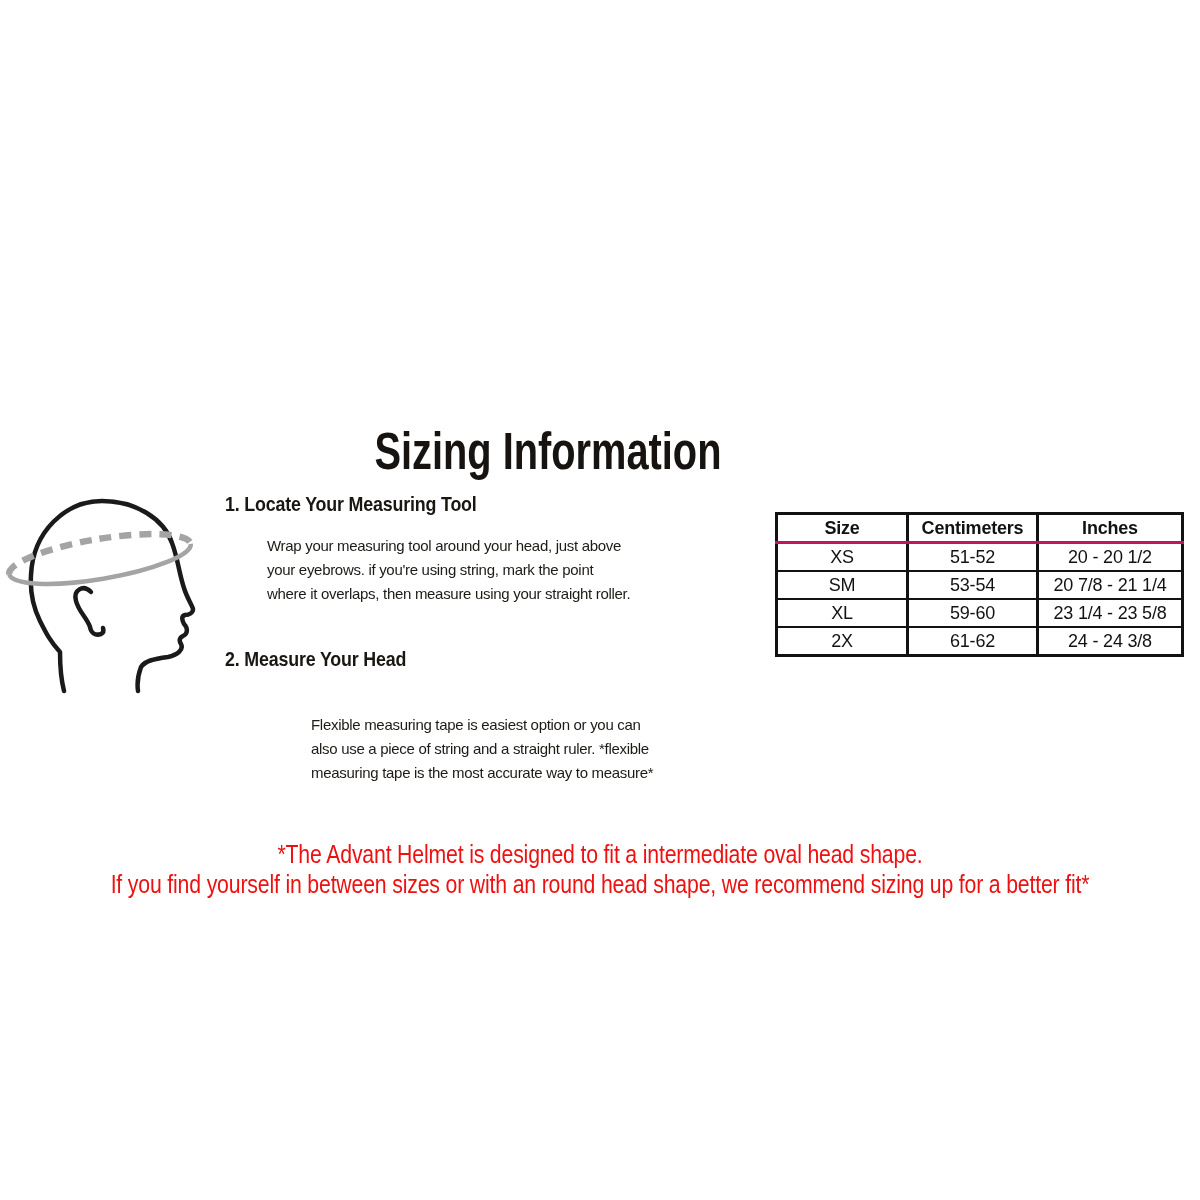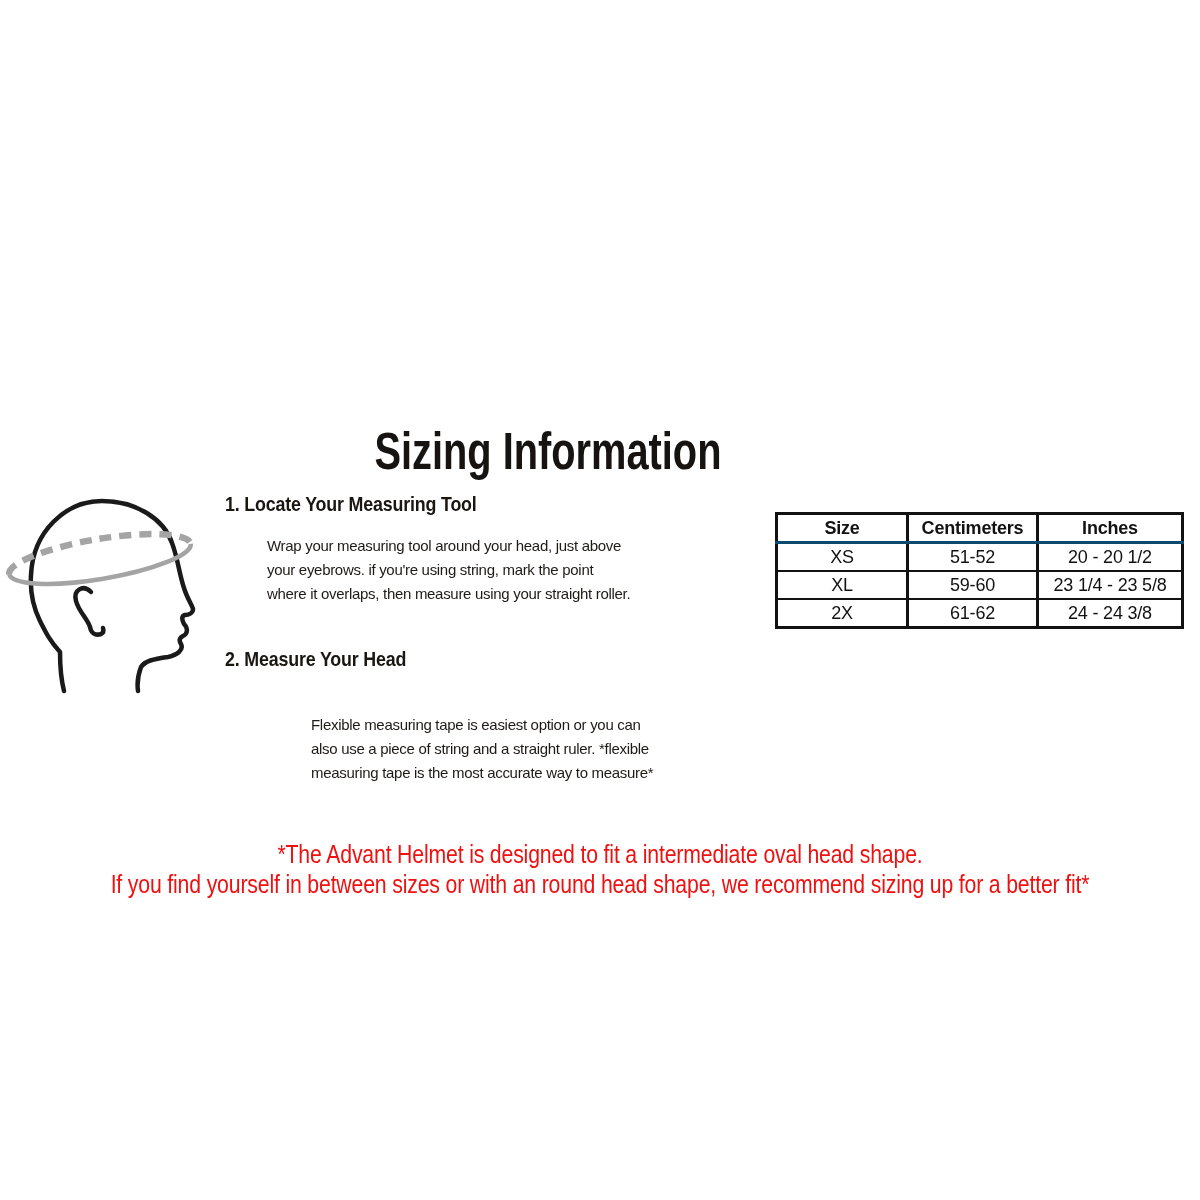--- a/index.html
+++ b/index.html
@@ -39,21 +39,21 @@
   table.size-table col.c1 { width:131px; }
   table.size-table col.c2 { width:130px; }
   table.size-table col.c3 { width:145px; }
   table.size-table th, table.size-table td {
     border-top:2px solid #121212; border-bottom:2px solid #121212;
     border-left:3px solid #121212; border-right:3px solid #121212;
     text-align:center; vertical-align:middle; padding:0; height:26px;
     letter-spacing:-0.2px;
   }
   table.size-table tr.group-header th { background:#a9a9a9; font-weight:bold; height:25px; }
-  table.size-table tr.col-header th { font-weight:bold; border-bottom:3px solid #0c4a6e; }
+  table.size-table tr.col-header th { font-weight:bold; border-bottom:3px solid #be185d; }
 
   .footnote {
     position:absolute; top:839px; left:0; width:1200px; text-align:center;
     font-size:25px; line-height:30px; color:#ee1111; white-space:nowrap;
     transform:scaleX(0.85); transform-origin:50% 0; letter-spacing:-0.2px;
   }
 </style>
 </head>
 <body>
 
@@ -113,20 +113,25 @@
         <th>Inches</th>
       </tr>
     </thead>
     <tbody>
       <tr>
         <td>XS</td>
         <td>51-52</td>
         <td>20 - 20 1/2</td>
       </tr>
       <tr>
+        <td>SM</td>
+        <td>53-54</td>
+        <td>20 7/8 - 21 1/4</td>
+      </tr>
+      <tr>
         <td>XL</td>
         <td>59-60</td>
         <td>23 1/4 - 23 5/8</td>
       </tr>
       <tr>
         <td>2X</td>
         <td>61-62</td>
         <td>24 - 24 3/8</td>
       </tr>
     </tbody>

